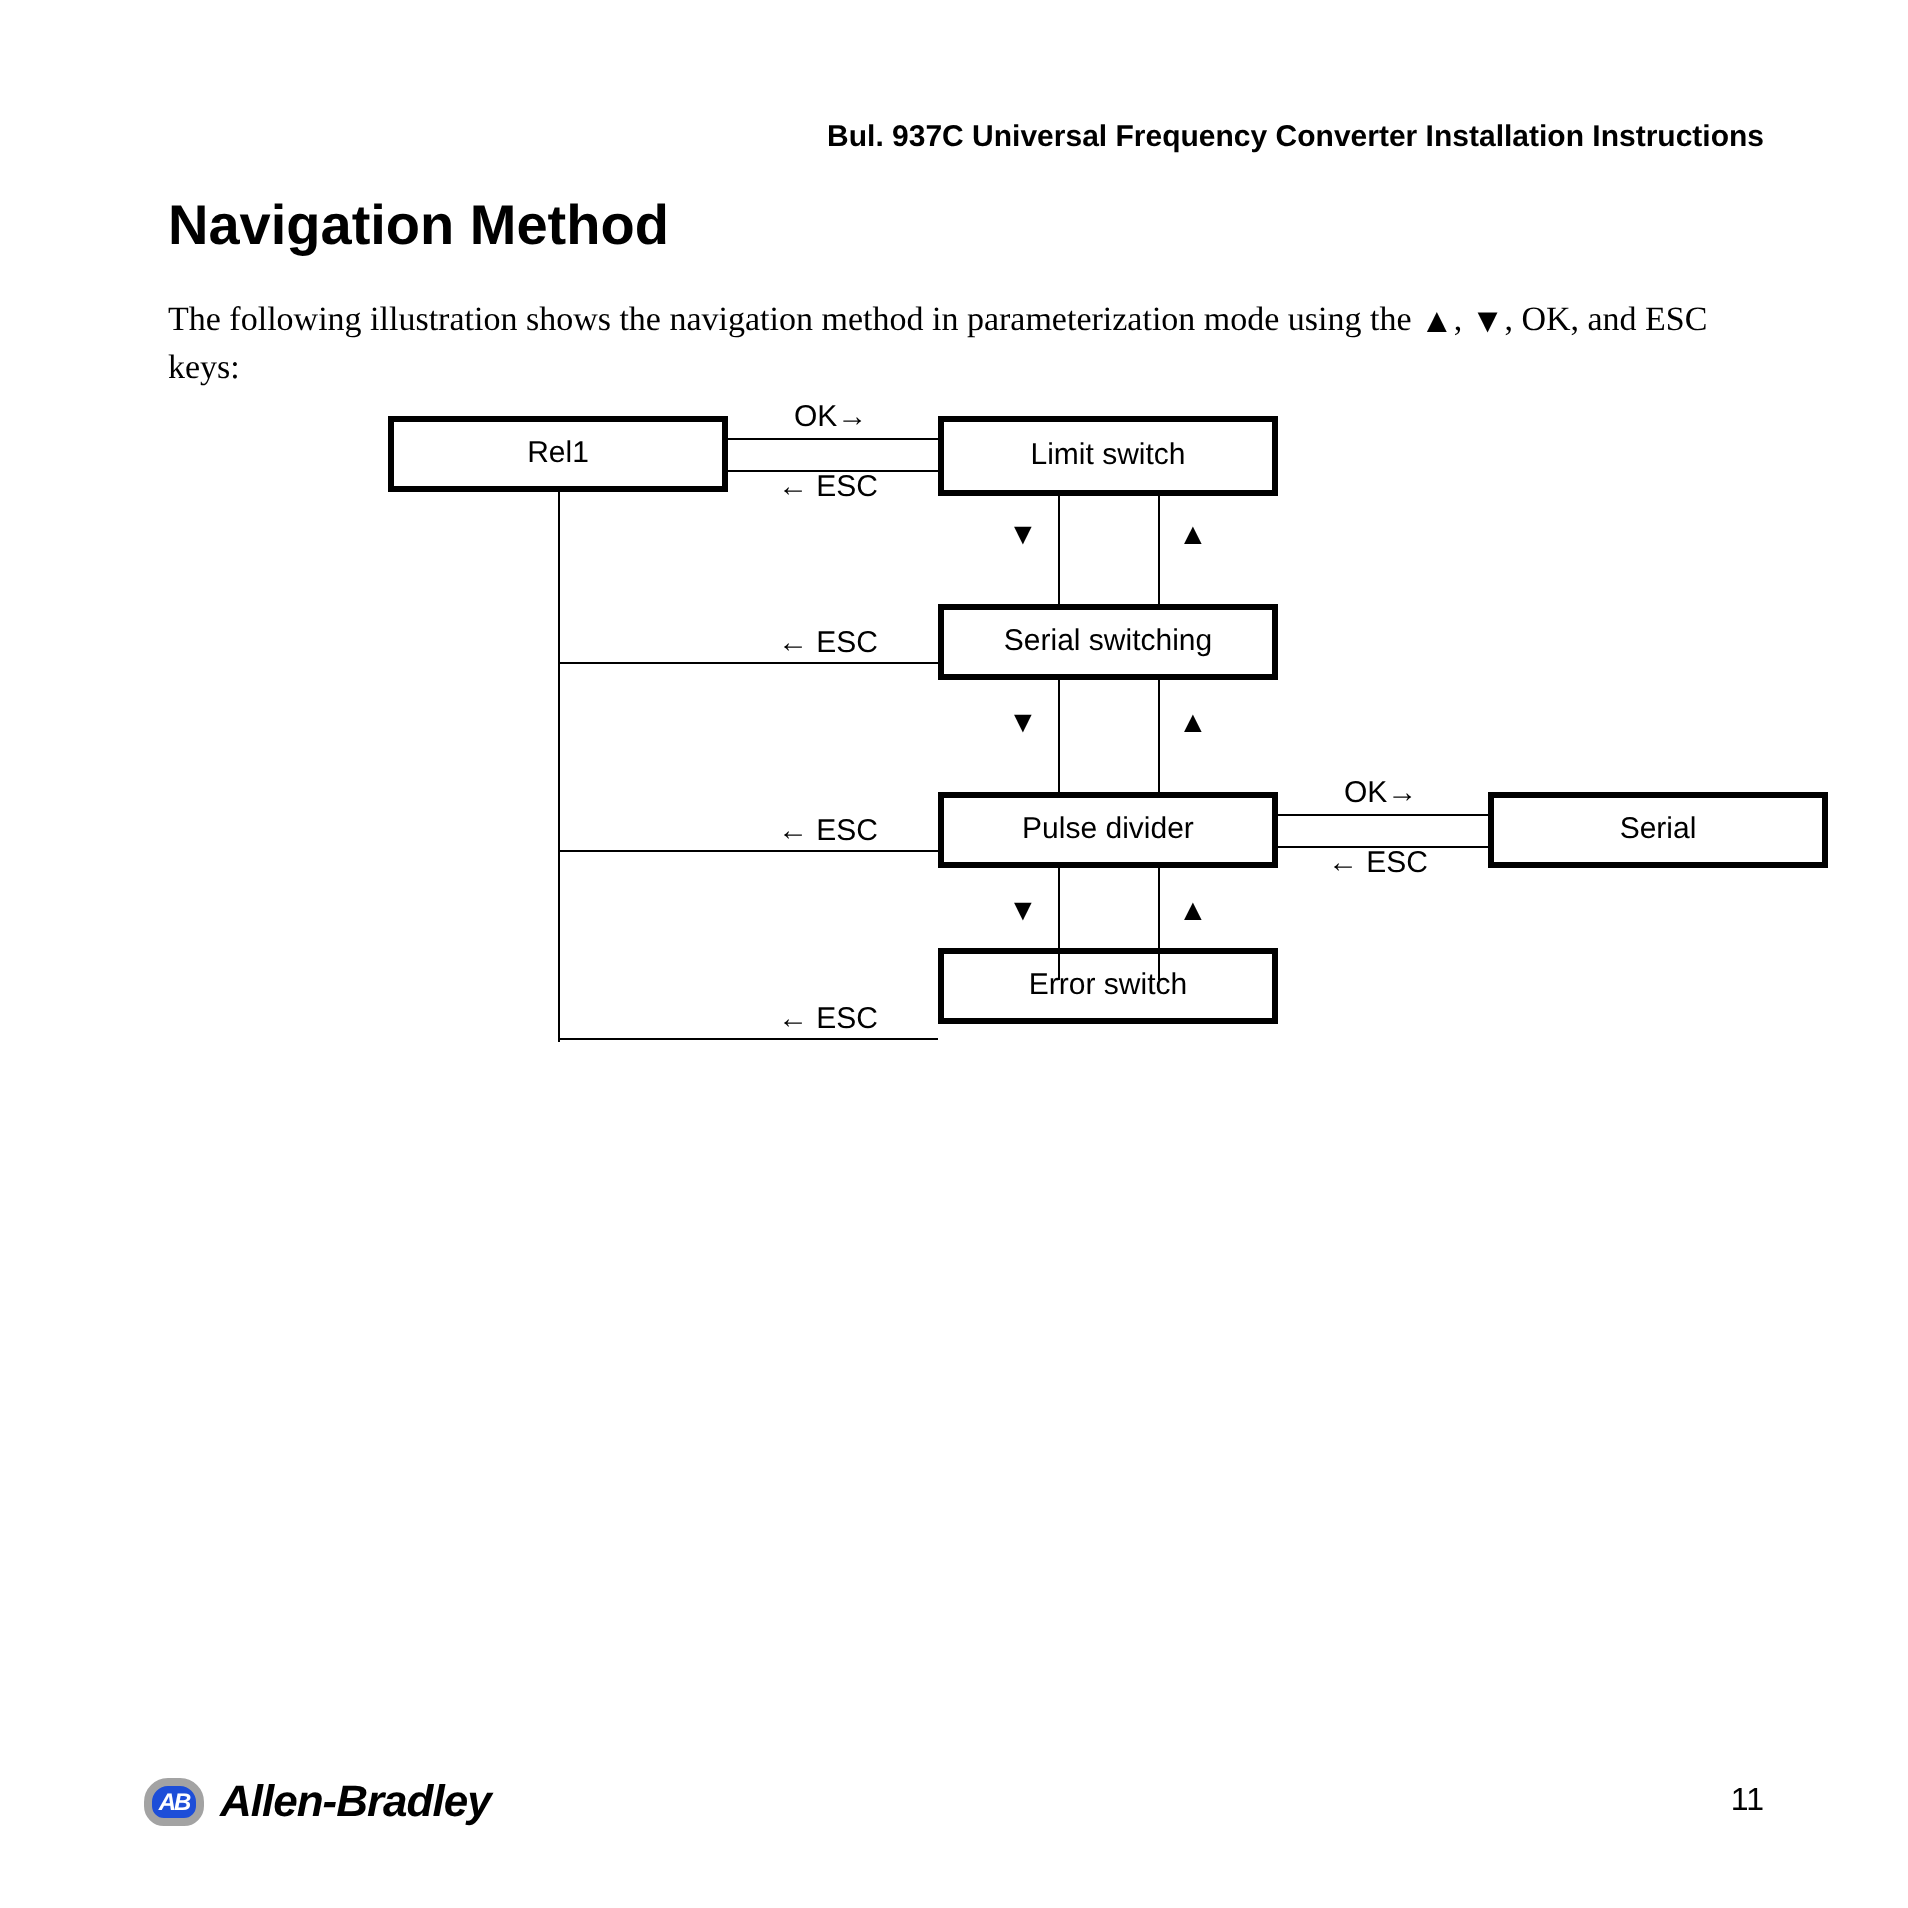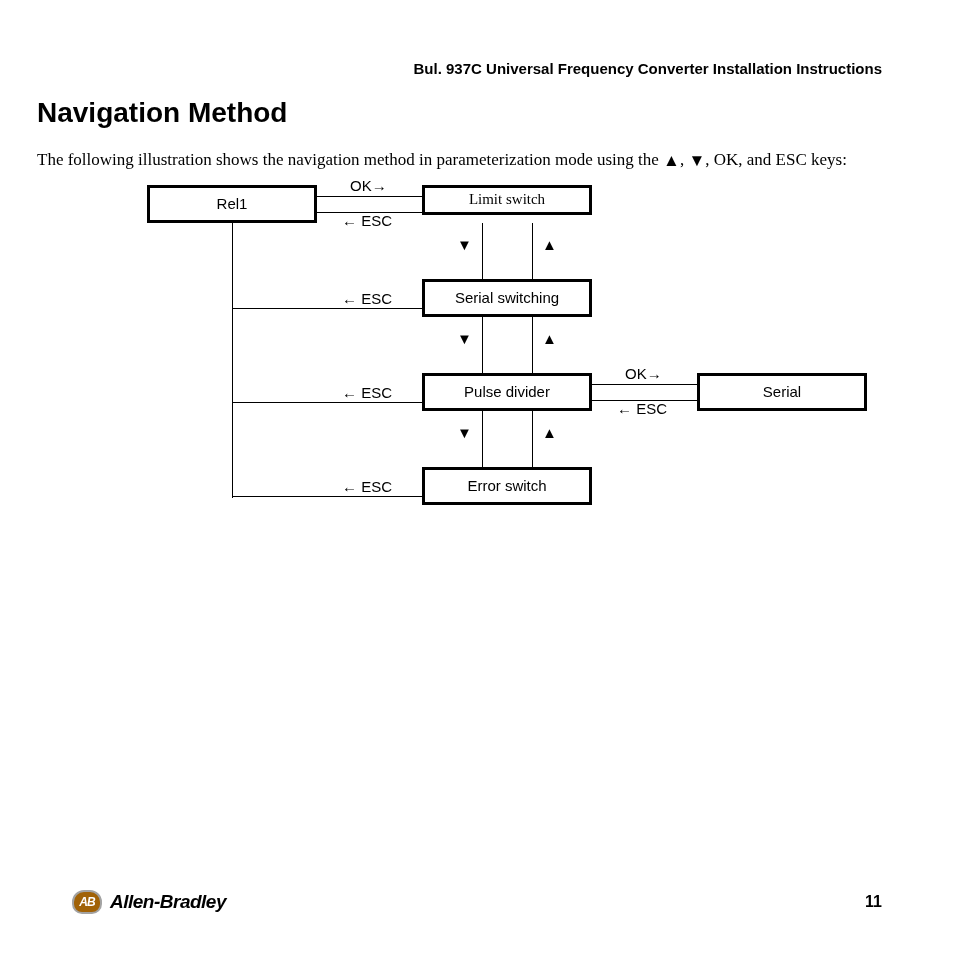--- a/index.html
+++ b/index.html
@@ -7,21 +7,21 @@
     margin: 0;
     padding: 0;
     background: #fff;
     font-family: Georgia, "Times New Roman", serif;
     color: #000;
     width: 954px;
     height: 954px;
     position: relative;
   }
   .page {
-    padding: 60px 72px 0 37px;
+    padding: 60px 72px 0 84px;
   }
   .doc-header {
     text-align: right;
     font-family: Arial, Helvetica, sans-serif;
     font-weight: 700;
     font-size: 15px;
     margin-bottom: 20px;
   }
   .section-heading {
     font-family: Arial, Helvetica, sans-serif;
@@ -91,76 +91,76 @@
     justify-content: space-between;
   }
   .brand {
     display: flex;
     align-items: center;
     gap: 8px;
   }
   .brand-logo {
     width: 30px;
     height: 24px;
-    border: 2px solid #a3a3a3;
+    border: 4px solid #a3a3a3;
     border-radius: 12px 12px 10px 10px / 12px 12px 10px 10px;
-    background:#a16207;
+    background:#1d4ed8;
     position: relative;
     display:flex;
     align-items:center;
     justify-content:center;
   }
   .brand-logo span{
     color:#fff;
     font-family: Arial, Helvetica, sans-serif;
     font-weight:700;
     font-size:12px;
     letter-spacing:-1px;
     font-style:italic;
   }
   .brand-text {
     font-family: "Arial Black", Arial, Helvetica, sans-serif;
     font-weight: 900;
     font-style: italic;
-    font-size: 19px;
+    font-size: 22px;
     letter-spacing: -0.5px;
   }
   .page-number {
     font-family: Arial, Helvetica, sans-serif;
-    font-weight: 700;
+    font-weight: 400;
     font-size: 16px;
   }
 </style>
 </head>
 <body>
 
 <div class="page">
   <div class="doc-header">Bul. 937C Universal Frequency Converter Installation Instructions</div>
 
   <h2 class="section-heading">Navigation Method</h2>
 
   <p class="body-text">
     <span>The following illustration shows the navigation method in parameterization mode using the </span><span class="tri-up">▲</span><span>, </span><span class="tri-down">▼</span><span>, OK, and ESC keys:</span>
   </p>
 
   <div class="diagram">
 
     <div class="node" style="left:60px; top:8px; width:170px; height:38px;">
       <span>Rel1</span>
     </div>
-    <div class="node" style="left:335px; top:8px; width:170px; height:30px;font-family:Liberation Serif, serif;">
+    <div class="node" style="left:335px; top:8px; width:170px; height:40px;">
       <span>Limit switch</span>
     </div>
     <div class="node" style="left:335px; top:102px; width:170px; height:38px;">
       <span>Serial switching</span>
     </div>
     <div class="node" style="left:335px; top:196px; width:170px; height:38px;">
       <span>Pulse divider</span>
     </div>
-    <div class="node" style="left:335px; top:290px; width:170px; height:38px;align-items:center;">
+    <div class="node" style="left:335px; top:274px; width:170px; height:38px;align-items:center;">
       <span>Error switch</span>
     </div>
     <div class="node" style="left:610px; top:196px; width:170px; height:38px;">
       <span>Serial</span>
     </div>
 
     <div class="hline" style="left:230px; top:19px; width:105px;"></div>
     <div class="hline" style="left:230px; top:35px; width:105px;"></div>
     <div class="dlabel" style="left:263px; top:0px;">OK→</div>
     <div class="dlabel" style="left:255px; top:35px;">← ESC</div>

